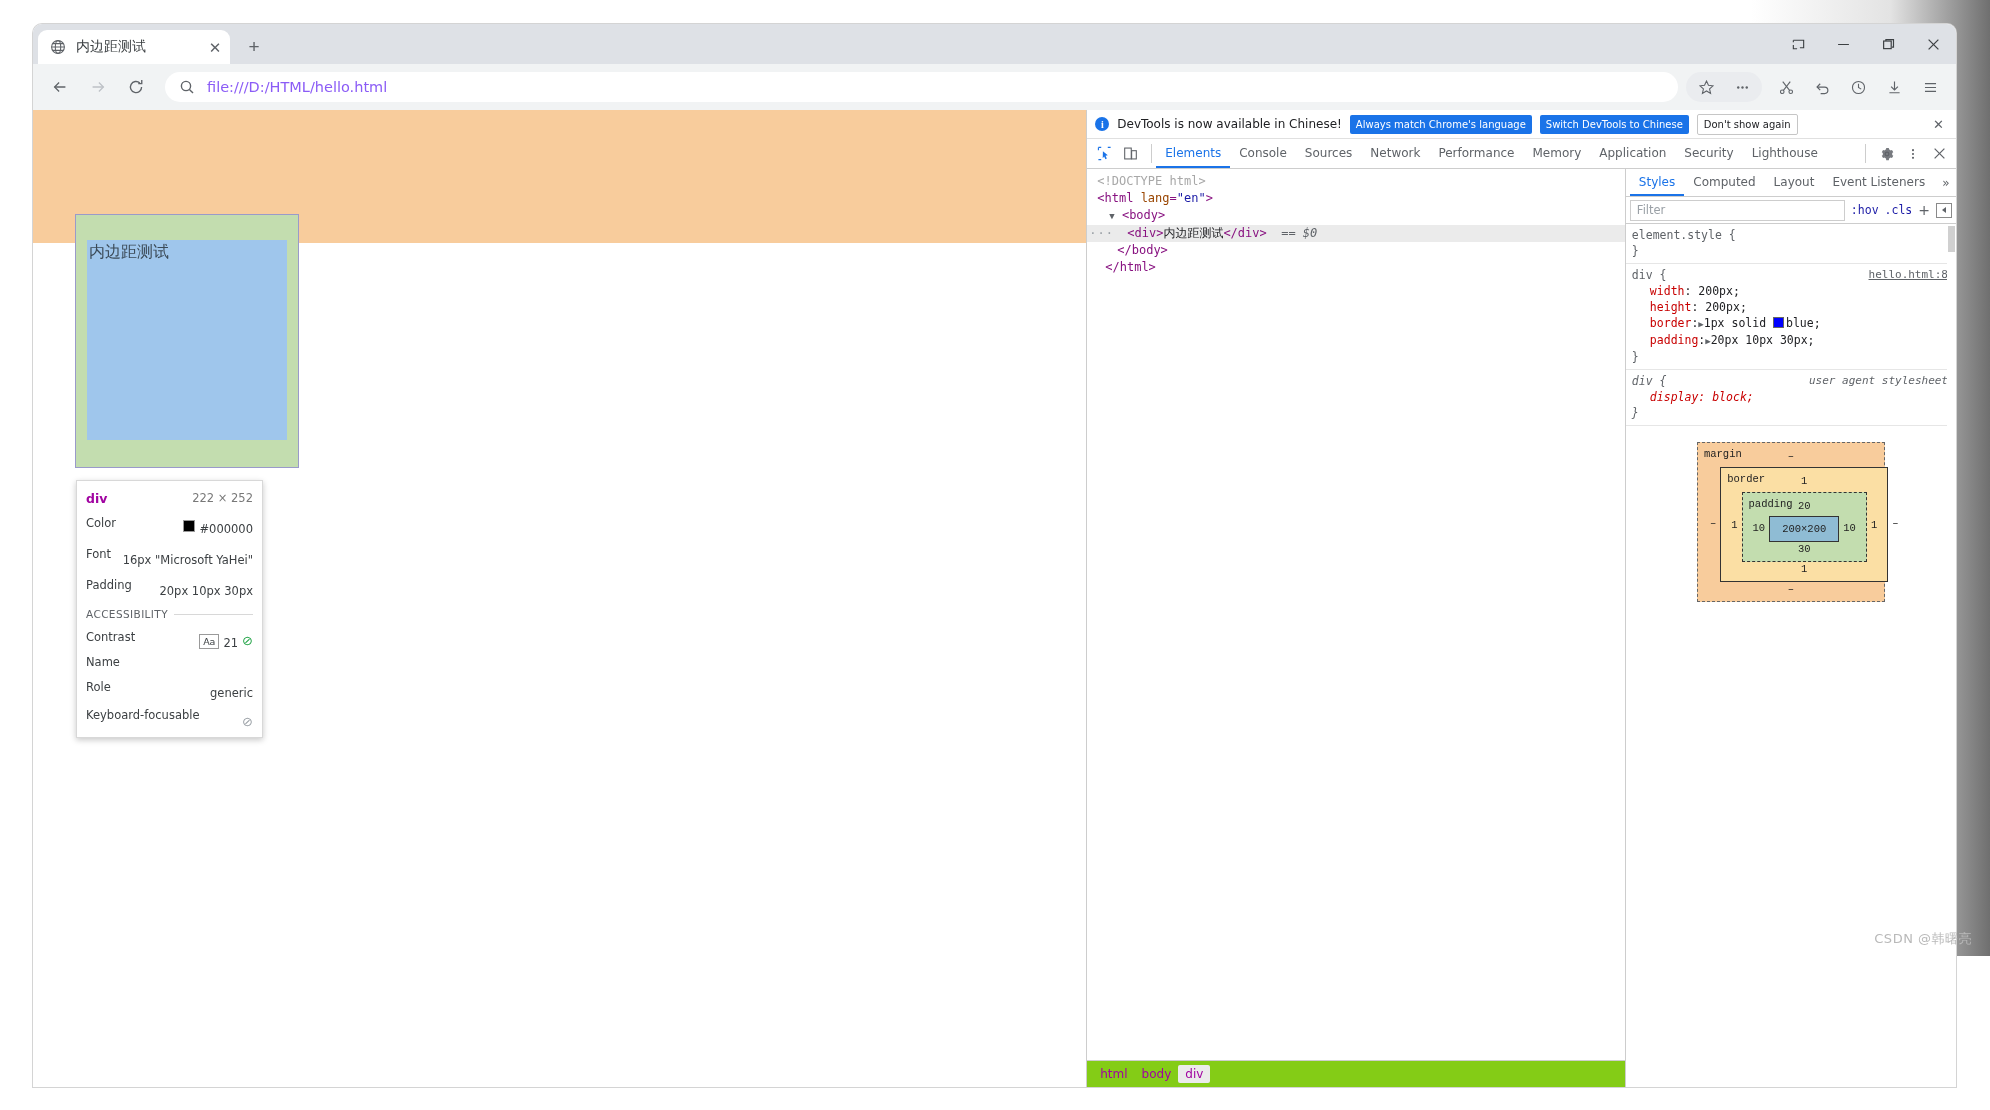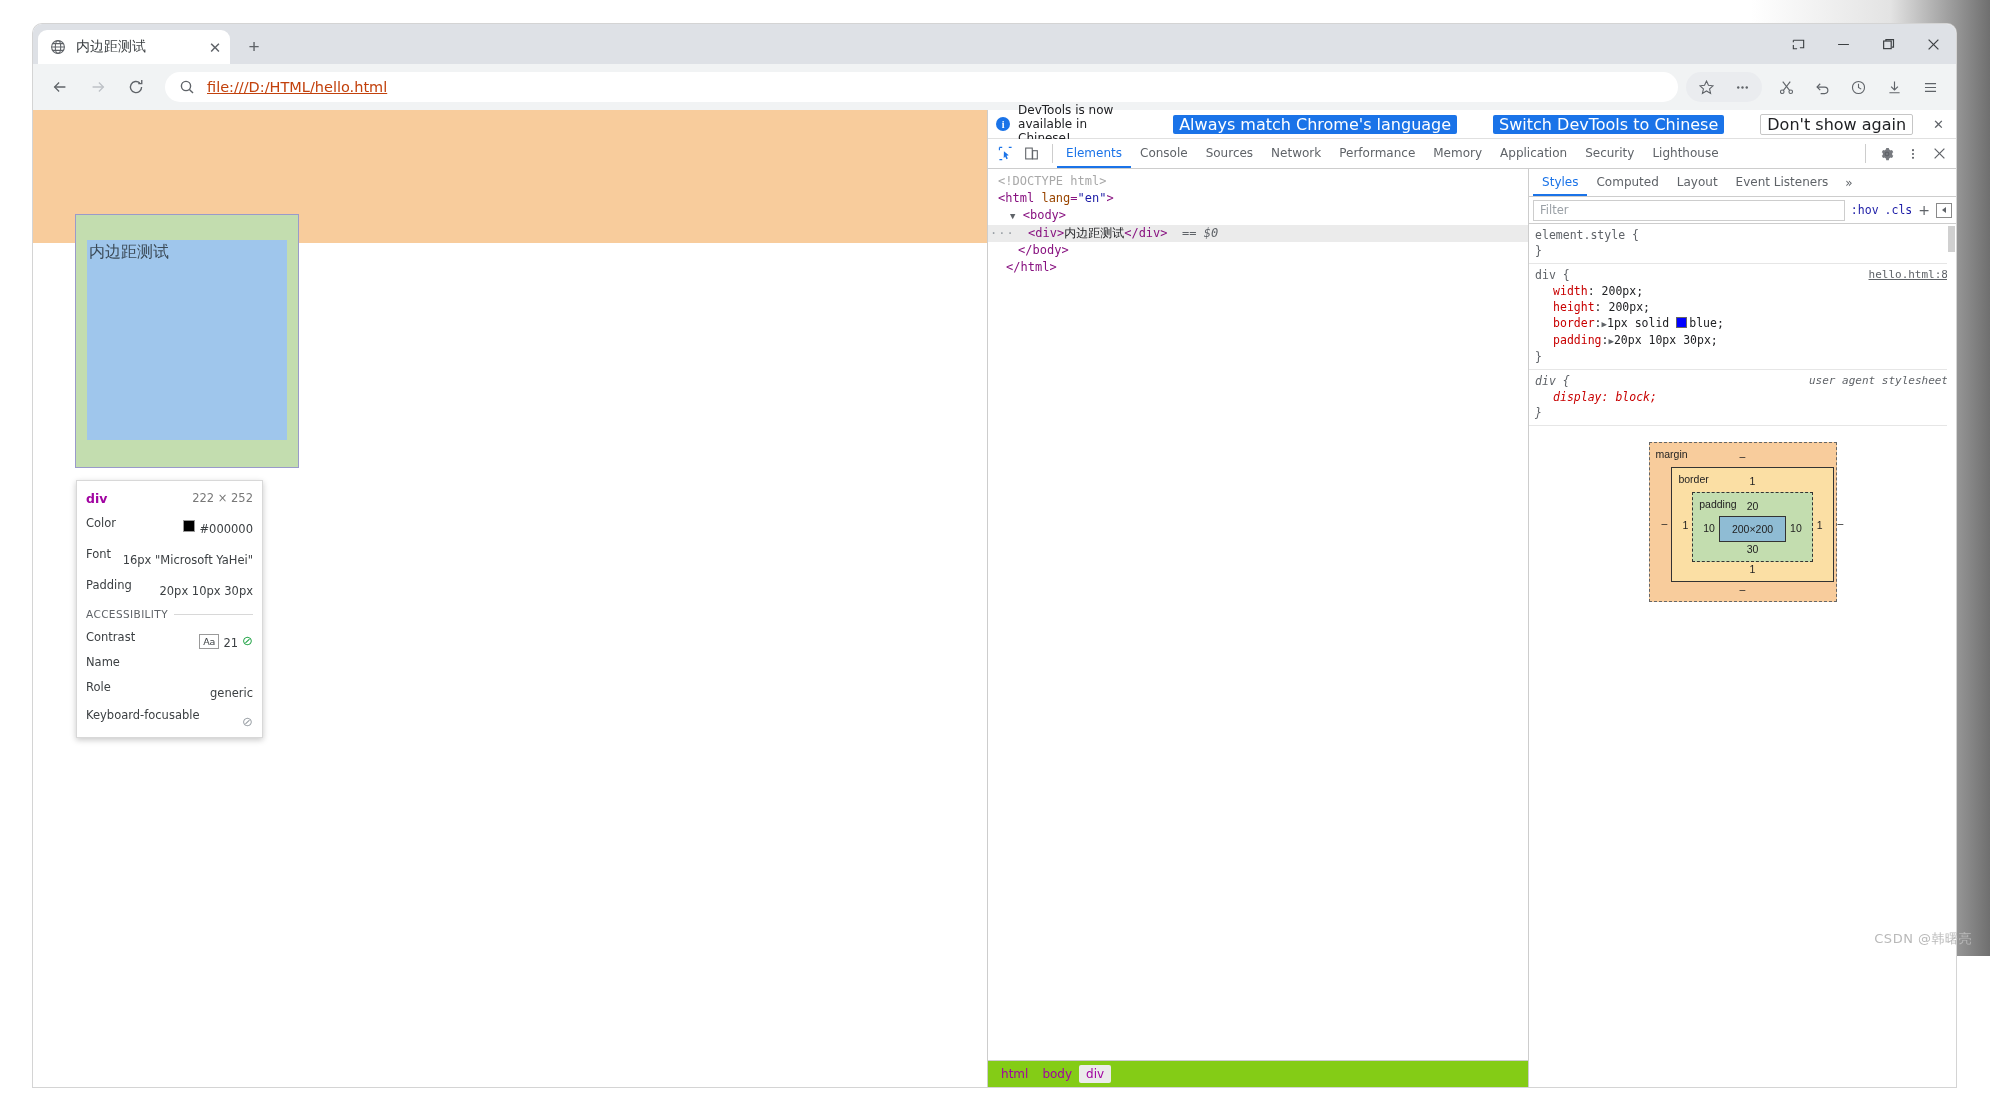--- a/index.html
+++ b/index.html
@@ -98,24 +98,23 @@
     margin: 0 8px 0 10px;
     background: #ffffff;
     border-radius: 16px;
     display: flex; align-items: center;
     padding: 0 14px;
     box-sizing: border-box;
   }
   .omnibox .oicon { width: 16px; height: 16px; color: #5f6368; flex:0 0 16px;}
   .omnibox .ourl {
     margin-left: 12px;
-    font-size: 14.5px; color: #c2410c;
+    font-size: 14.5px; color: #8b5cf6;
     font-family: "DejaVu Sans", "Liberation Sans", sans-serif;
     white-space: nowrap;
-    text-decoration: underline;
   }
   .tbicons { display: flex; align-items: center; flex: 0 0 auto; }
   .tbicon {
     width: 32px; height: 30px; margin: 0 2px;
     display: flex; align-items: center; justify-content: center;
     color: #5f6368;
   }
   .tbgroup {
     display: flex; align-items: center;
     background: #eaecef; border-radius: 15px;
@@ -216,24 +215,23 @@
   }
   .dt-banner .info-ic {
     width: 14px; height: 14px; border-radius: 7px;
     background: #1a73e8; color: #fff;
     font-size: 10px; font-weight: bold;
     display: flex; align-items: center; justify-content: center;
     flex: 0 0 14px;
     font-family: "Liberation Serif", serif;
   }
   .bbtn {
-    font-size: 16px; padding: 2px 6px;
+    font-size: 10px; padding: 2px 6px;
     border-radius: 2px; line-height: 15px;
     white-space: nowrap;
-    margin-left: 28px;
   }
   .bbtn.blue { background: #1a73e8; color: #ffffff; }
   .bbtn.plain { background: #ffffff; color: #202124; border: 1px solid #c6c6c6; }
   .dt-banner .spacer { flex: 1 1 auto; }
   .dt-banner .bclose { color: #5f6368; font-size: 13px; padding: 0 4px;}
 
   .dt-tabs {
     height: 29px;
     border-bottom: 1px solid #cdcdcd;
     display: flex; align-items: stretch;
@@ -361,21 +359,21 @@
   .prop.ua { font-style: italic; }
   .val { color: #202124; }
   .val.ua { font-style: italic; color:#c80000;}
   .tri-small { color:#5f6368; font-size:9px; }
   .bluebox { display:inline-block; width:9px; height:9px; background:#0000ff; border:1px solid #666; vertical-align:-1px; margin-right:2px;}
 
   
   .boxmodel {
     margin: 16px auto 0 auto;
     width: 188px;
-    font-family: Liberation Sans, sans-serif;
+    font-family: Liberation Mono, monospace;
     font-size: 10.5px;
     color: #222;
   }
   .bm-margin {
     border: 1px dashed #666;
     background: #f8cc9c;
     padding: 6px 8px 5px 8px;
     text-align: center;
     position: relative;
   }

